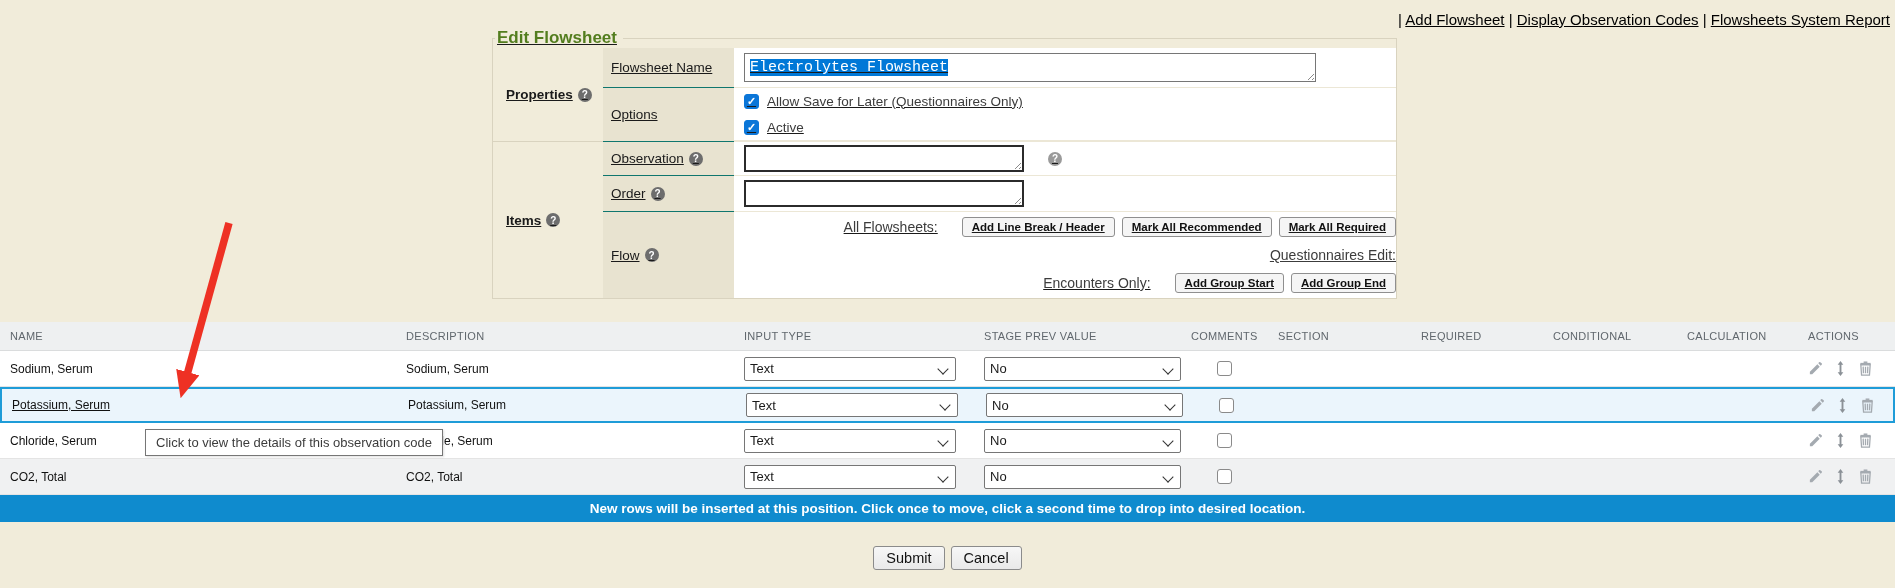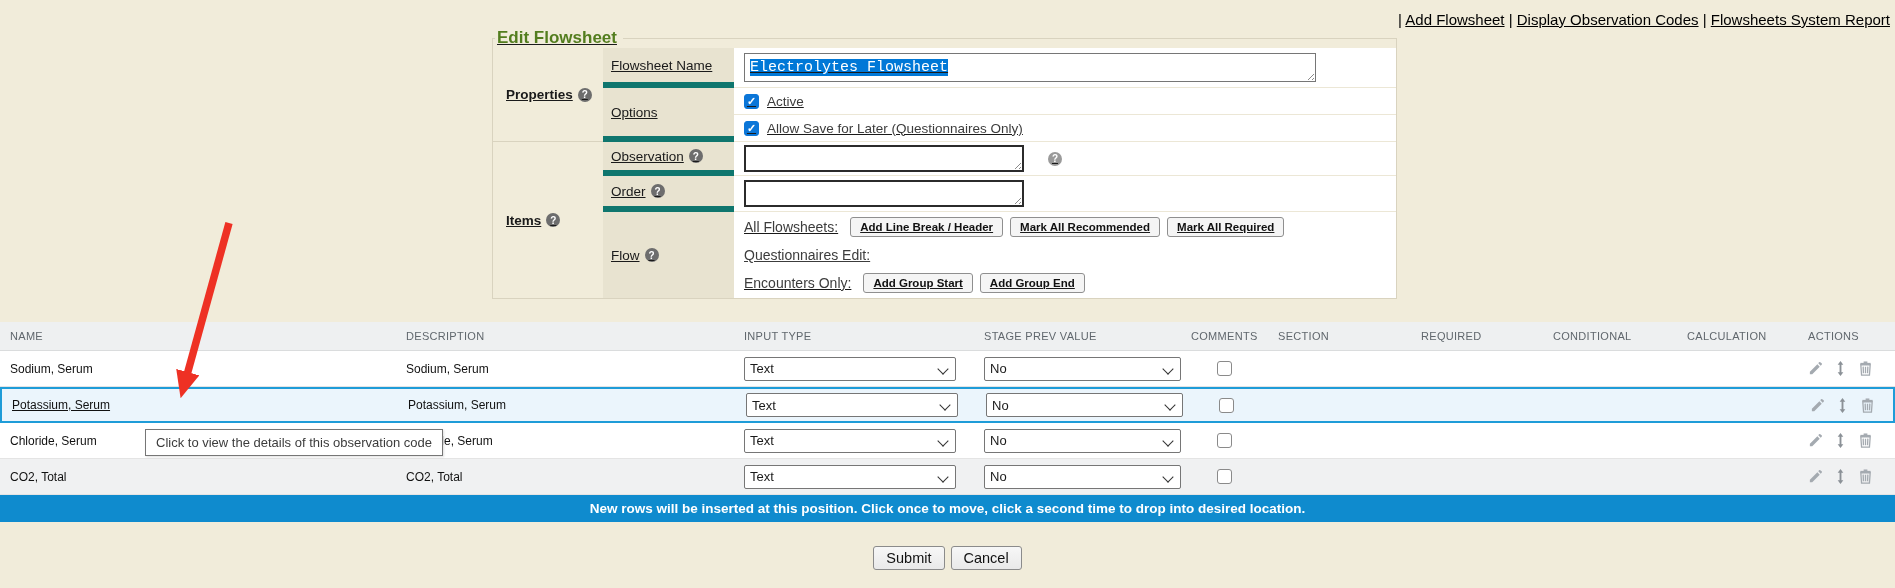--- a/index.html
+++ b/index.html
@@ -11,21 +11,21 @@
   .toplinks a{color:#000;text-decoration:underline;cursor:pointer;}
 
   
   fieldset.editfs{position:absolute;left:492px;top:28px;width:903px;margin:0;padding:0 0 0 0;
                   border:1px solid #d9d3bf;background:transparent;text-decoration:underline;}
   fieldset.editfs legend{font-size:17px;font-weight:bold;color:#537d1e;padding:0 6px 0 2px;margin-left:2px;}
   .formgrid{display:grid;grid-template-columns:110px 131px 1fr;grid-template-rows:40px 54px 34px 36px 86px;}
   .ga{background:#f1ecda;display:flex;align-items:center;padding-left:13px;font-weight:bold;font-size:13.5px;gap:5px;}
   .ga1{grid-area:1/1/3/2;border-bottom:1px solid #d9d3bf;}
   .ga2{grid-area:3/1/6/2;}
-  .gb{background:#e8e3d0;display:flex;align-items:center;padding-left:8px;font-size:13.5px;gap:5px;border-bottom:6px solid #0f766e;}
+  .gb{background:#e8e3d0;display:flex;align-items:center;padding-left:8px;font-size:13.5px;gap:5px;border-bottom:1px solid #0f766e;}
   .gc{background:#fff;display:flex;align-items:center;padding-left:10px;border-bottom:1px solid #ece7d6;}
   .gc.colstack{flex-direction:column;align-items:stretch;padding-left:0;}
 
   .helpicon{display:inline-flex;width:14px;height:14px;border-radius:50%;background:#6d6d6d;color:#fff;
             font-size:10px;font-weight:bold;align-items:center;justify-content:center;flex:0 0 auto;}
 
   
   .ta{position:relative;border:1px solid #767676;background:#fff;display:flex;align-items:center;
       padding:2px 5px;box-sizing:border-box;font-family:"Liberation Mono","DejaVu Sans Mono",monospace;font-size:15px;}
   .ta .selected{background:#0078d7;color:#fff;}
@@ -37,21 +37,21 @@
 
   
   .optline{display:flex;align-items:center;height:27px;padding-left:10px;gap:8px;font-size:13.5px;}
   .optline.first{border-bottom:1px solid #ece7d6;}
   .cb{display:inline-flex;width:15px;height:15px;border:1px solid #8a8a8a;border-radius:3px;background:#fff;
       align-items:center;justify-content:center;box-sizing:border-box;flex:0 0 auto;}
   .cb.checked{background:#0b76d8;border-color:#0b76d8;color:#fff;font-size:11px;font-weight:bold;}
   .cb.checked::after{content:"✓";line-height:1;}
 
   
-  .flowline{display:flex;align-items:center;padding-left:10px;gap:12px;}
+  .flowline{display:flex;align-items:center;padding-left:10px;gap:24px;justify-content:flex-end;}
   .flowline .flowlabel{font-size:14px;color:#3c3c3c;white-space:nowrap;}
   .flowline .flowlabel.u{text-decoration:underline;}
   .fbtn{font-family:"Liberation Sans",sans-serif;font-size:11.5px;font-weight:bold;color:#111;
         background:#f5f5f5;border:1px solid #8f8f8f;border-radius:3px;padding:3px 9px;white-space:nowrap;cursor:pointer;}
 
   
   .itable{position:absolute;left:0;top:322px;width:1895px;background:#fff;}
   .thead{display:flex;height:28px;align-items:center;background:#eef0f1;border-bottom:1px solid #dadcdd;}
   .th{font-size:11px;color:#60676d;padding-left:10px;box-sizing:border-box;letter-spacing:.3px;white-space:nowrap;}
   .trow{display:flex;height:36px;align-items:center;background:#fff;border-bottom:1px solid #e4e4e4;box-sizing:border-box;position:relative;}
@@ -120,27 +120,27 @@
       <div class="gc" style="grid-area:1/3/2/4;">
         <div class="ta namefield">
           <span class="selected">Electrolytes Flowsheet</span>
         </div>
       </div>
 
       <div class="gb" style="grid-area:2/2/3/3;">
         <span>Options</span>
       </div>
       <div class="gc colstack" style="grid-area:2/3/3/4;" id="optlines">
+          <div class="optline">
+            <span class="cb checked"></span>
+            <span style="color: rgb(60, 60, 60);">Allow Save for Later (Questionnaires Only)</span>
+          </div>
           <div class="optline first">
             <span class="cb checked"></span>
             <span style="color: rgb(60, 60, 60);">Active</span>
-          </div>
-          <div class="optline">
-            <span class="cb checked"></span>
-            <span style="color: rgb(60, 60, 60);">Allow Save for Later (Questionnaires Only)</span>
           </div>
         </div>
 
       <div class="gb" style="grid-area:3/2/4/3;">
         <span>Observation</span>
         <span class="helpicon">?</span>
       </div>
       <div class="gc" style="grid-area:3/3/4/4;">
         <div class="ta codefield">
             <span></span>

